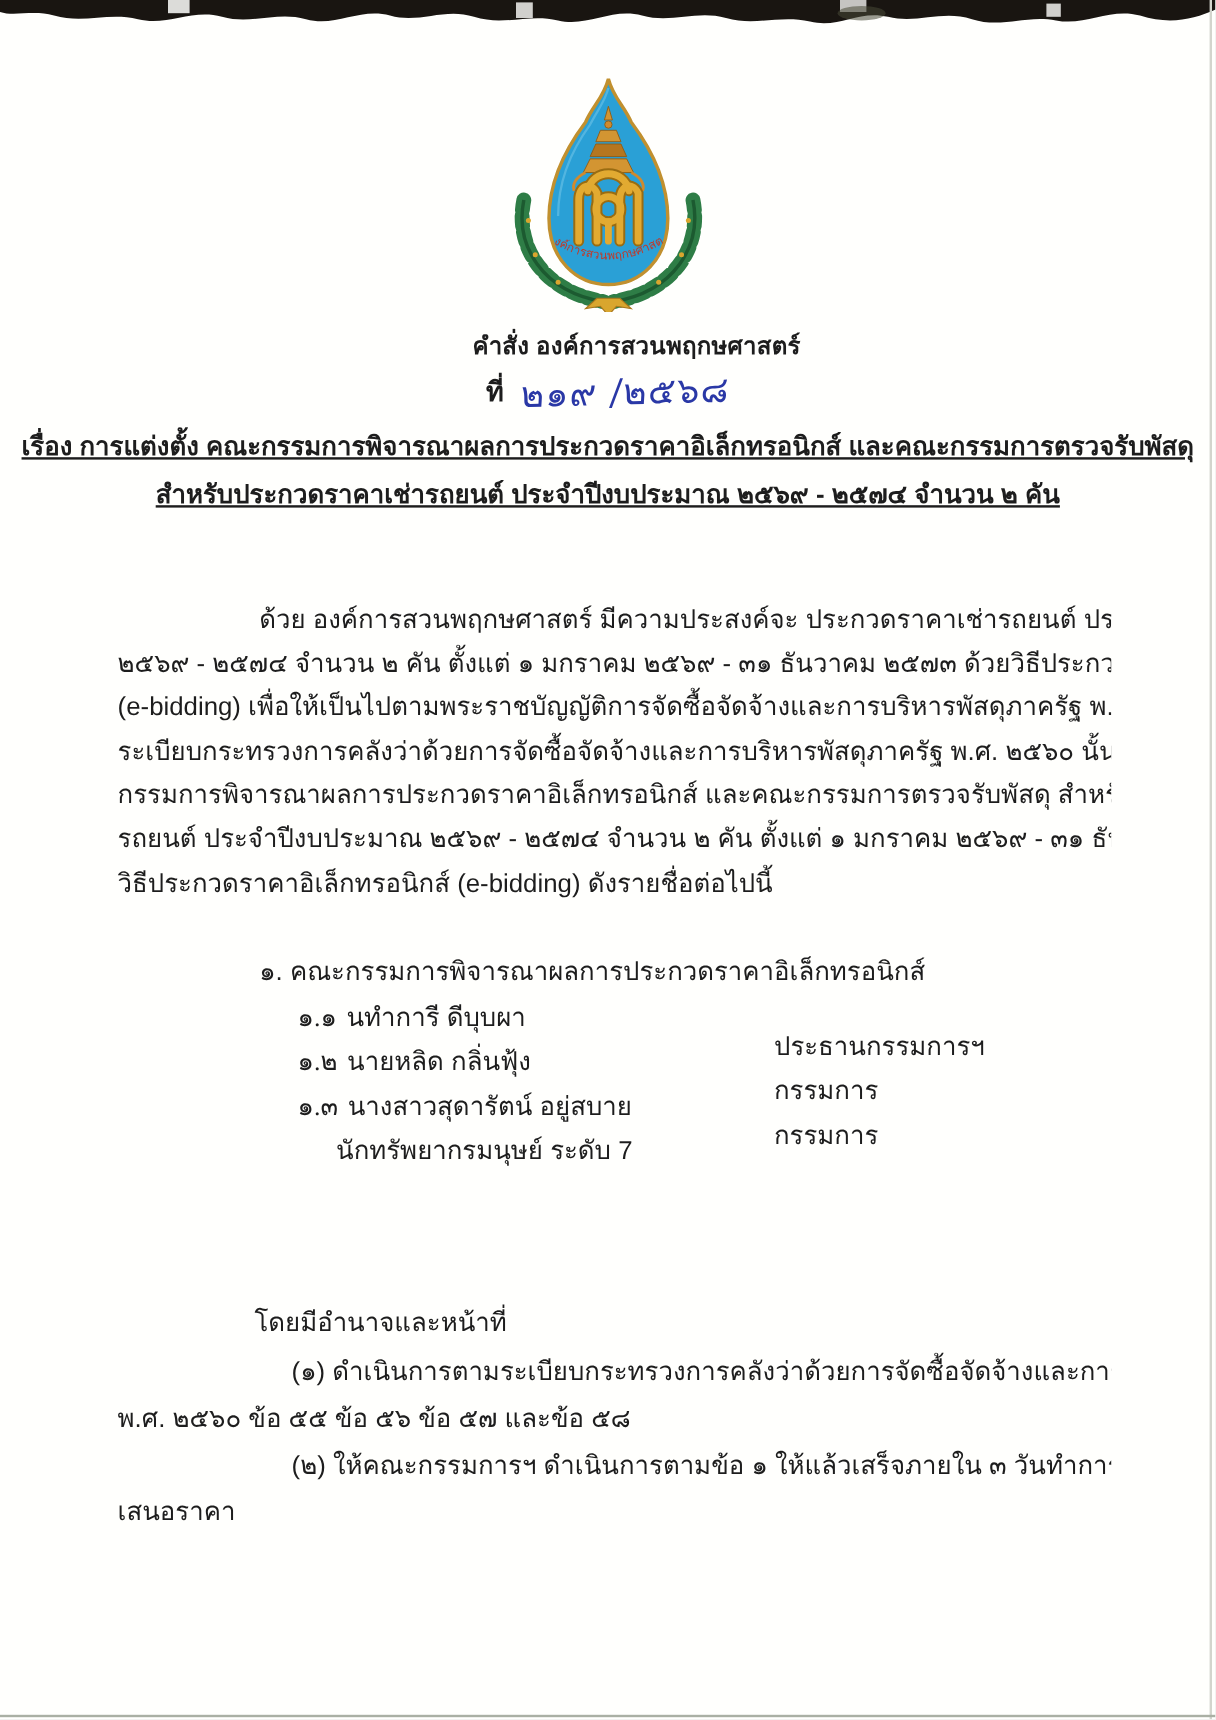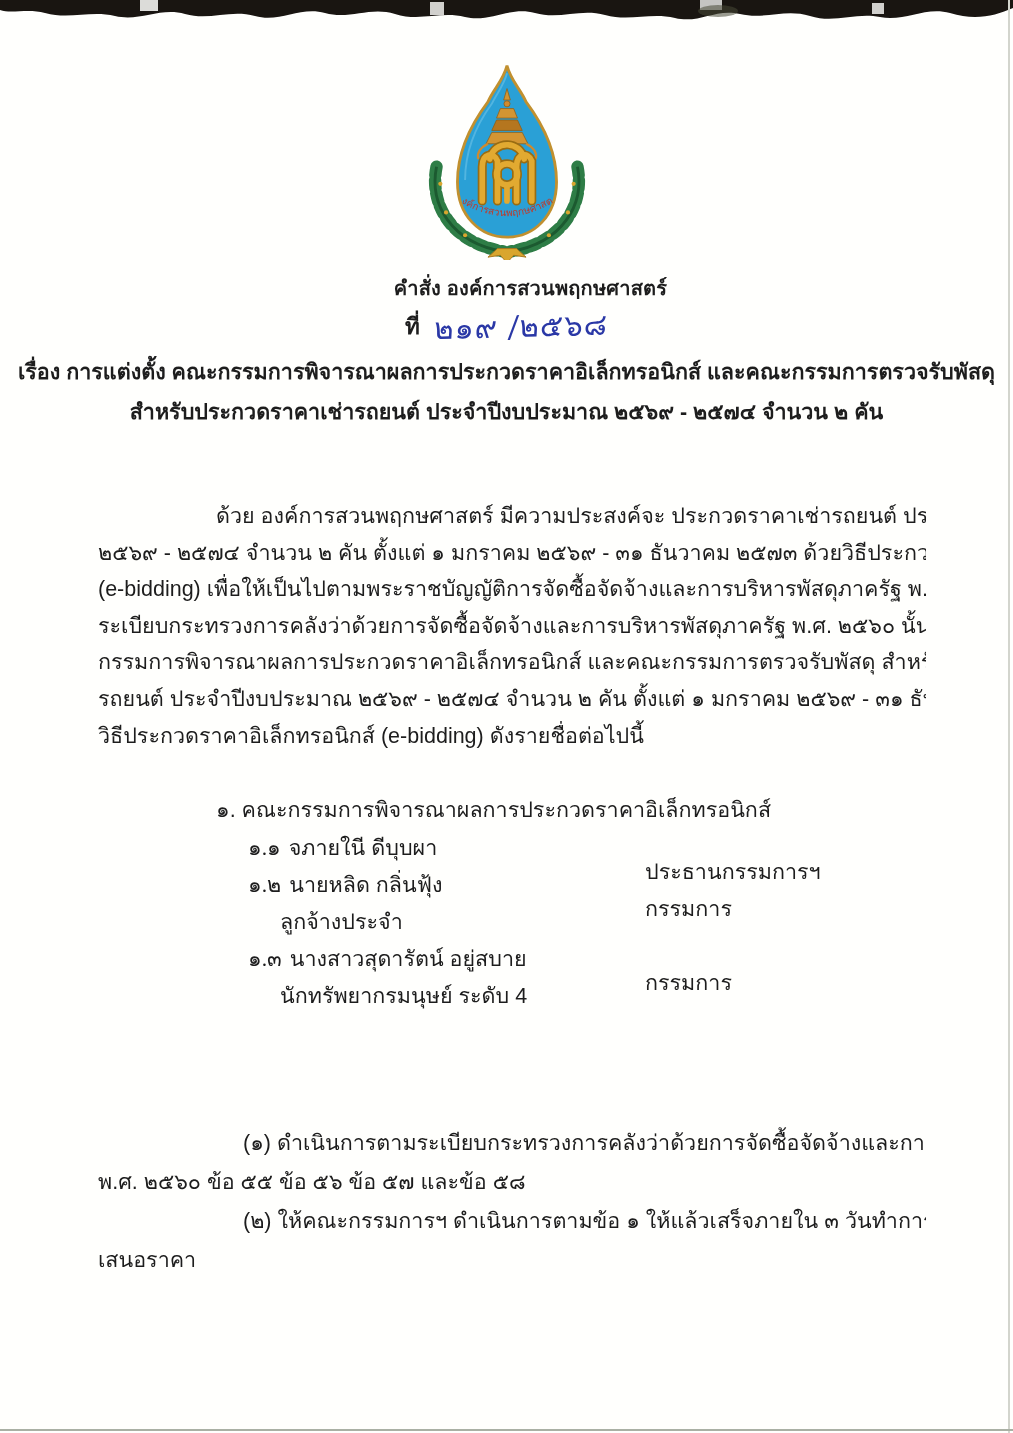--- a/index.html
+++ b/index.html
@@ -17,21 +17,21 @@
 
   .center-line { position:absolute; left:0; width:100%; text-align:center; white-space:nowrap; }
   .title { top:272px; font-size:20px; font-weight:bold; letter-spacing:.2px;padding-left:24px; }
   .order-line { top:303px; font-size:22.5px; font-weight:bold; }
   .hand {
     display:inline-block; color:#2a38a6; font-size:30px; font-weight:normal;
     font-family:"DejaVu Serif","Liberation Serif",serif;
     transform:rotate(-1.5deg) skewX(-5deg); margin-left:14px; vertical-align:-3px;
     letter-spacing:1px;
   }
-  .subject { position:absolute; top:352px; left:0; width:100%; font-size:21.5px; font-weight:bold; }
+  .subject { position:absolute; top:352px; left:0; width:100%; font-size:21.5px; font-weight:bold;text-decoration:underline; }
   .subject .sline { height:40px; line-height:40px; text-align:center; white-space:nowrap; }
 
   .intro { position:absolute; top:498px; left:98px; width:828px; font-size:21.5px; }
   .intro .bline { height:36.6px; line-height:36.6px; white-space:nowrap; overflow:hidden; }
 
   .bline.ind-a { padding-left:118px; }
   .bline.ind-b { padding-left:145px; }
   .bline.flush { padding-left:0; }
 
   .sec-heading { position:absolute; top:792px; left:216px; font-size:21.5px; white-space:nowrap; }
@@ -151,42 +151,42 @@
 
       <div class="bline flush">วิธีประกวดราคาอิเล็กทรอนิกส์ (e-bidding) ดังรายชื่อต่อไปนี้</div>
     </div>
 
   <div class="sec-heading">๑. คณะกรรมการพิจารณาผลการประกวดราคาอิเล็กทรอนิกส์</div>
 
   <div class="members">
 
       <div class="member">
         <div class="mrow">
-          <span class="mnum">๑.๑</span><span>จภายในี ดีบุบผา</span>
+          <span class="mnum">๑.๑</span><span>นทำการี ดีบุบผา</span>
           <span class="mrole">ประธานกรรมการฯ</span>
         </div>
       </div>
 
       <div class="member">
         <div class="mrow">
           <span class="mnum">๑.๒</span><span>นายหลิด กลิ่นฟุ้ง</span>
           <span class="mrole">กรรมการ</span>
         </div>
-        <div class="mtitle">ลูกจ้างประจำ</div>
       </div>
 
       <div class="member">
         <div class="mrow">
           <span class="mnum">๑.๓</span><span>นางสาวสุดารัตน์ อยู่สบาย</span>
           <span class="mrole">กรรมการ</span>
         </div>
-        <div class="mtitle">นักทรัพยากรมนุษย์ ระดับ 4</div>
+        <div class="mtitle">นักทรัพยากรมนุษย์ ระดับ 7</div>
       </div>
     </div>
 
+  <div class="duties-heading">โดยมีอำนาจและหน้าที่</div>
 
   <div class="duties">
 
       <div class="bline ind-b">(๑) ดำเนินการตามระเบียบกระทรวงการคลังว่าด้วยการจัดซื้อจัดจ้างและการบริหารพัสดุภาครัฐ</div>
 
       <div class="bline flush">พ.ศ. ๒๕๖๐ ข้อ ๕๕ ข้อ ๕๖ ข้อ ๕๗ และข้อ ๕๘</div>
 
       <div class="bline ind-b">(๒) ให้คณะกรรมการฯ ดำเนินการตามข้อ ๑ ให้แล้วเสร็จภายใน ๓ วันทำการ นับถัดจากวัน</div>
 
       <div class="bline flush">เสนอราคา</div>

